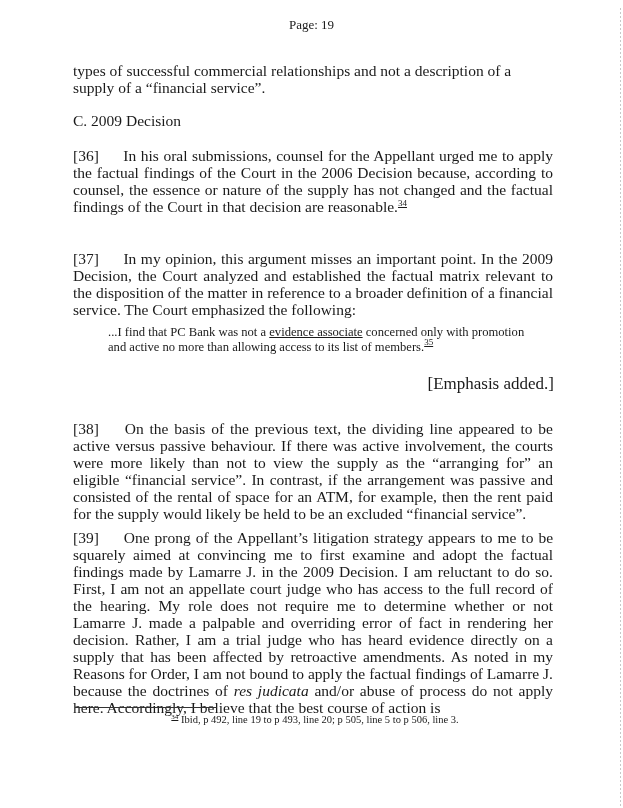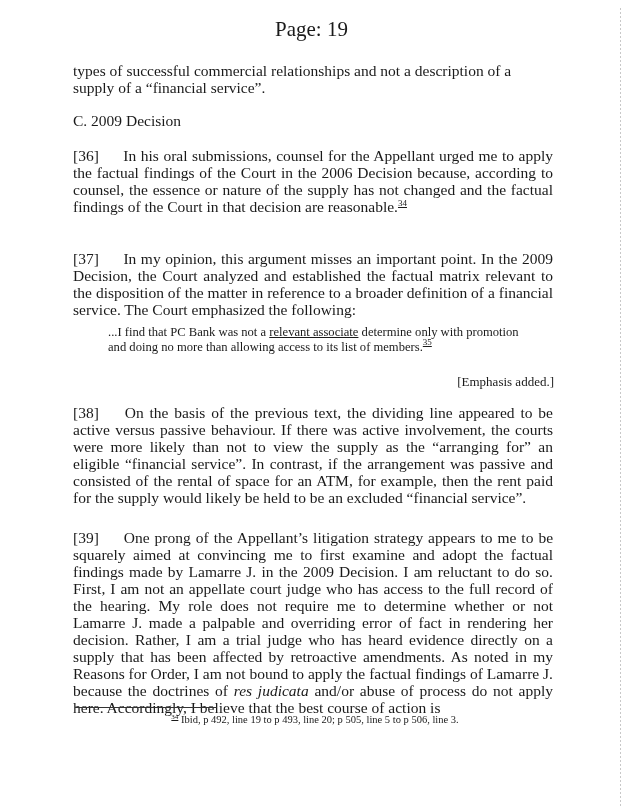--- a/index.html
+++ b/index.html
@@ -1,25 +1,25 @@
 <!DOCTYPE html>
 <html><head>
 <meta charset="utf-8">
 <style>
   html, body { margin: 0; padding: 0; background: #ffffff; }
   body { width: 623px; height: 808px; position: relative; overflow: hidden;
          font-family: "Liberation Serif", "DejaVu Serif", serif; color: #1a1a1a; }
-  .page-header { position: absolute; top: 17px; left: 0; width: 623px; text-align: center; font-size: 21px; }
+  .page-header { position: absolute; top: 17px; left: 0; width: 623px; text-align: center; font-size: 13px; }
   .block { position: absolute; left: 73px; width: 480px; font-size: 15.5px; line-height: 17px; }
   .justify { text-align: justify; text-align-last: left; }
   .para-num { margin-right: 20px; }
   sup { font-size: 9px; line-height: 0; vertical-align: 6px; text-decoration: underline; }
   .quote { position: absolute; left: 108px; width: 430px; font-size: 12.6px; line-height: 15px; }
   .quote u { text-decoration: underline; }
-  .emph { position: absolute; right: 69px; top: 374px; font-size: 13px; font-family: Liberation Serif, serif; }
+  .emph { position: absolute; right: 69px; top: 374px; font-size: 17px; font-family: Liberation Serif, serif; }
   .fn-rule { position: absolute; left: 75px; top: 707px; width: 142px; border-top: 1px solid #333; }
   .footnotes { position: absolute; left: 75px; top: 713px; width: 480px; font-size: 10.5px; line-height: 13px; text-align: center; }
   .footnotes sup { font-size: 7px; vertical-align: 4px; }
   .right-edge { position: absolute; top: 8px; right: 2px; width: 1px; height: 800px;
                 background: repeating-linear-gradient(to bottom, #c8c8c8 0 2px, transparent 2px 4px); }
 </style>
 </head>
 <body>
 
 <div class="page-header">Page: 19</div>
@@ -34,26 +34,26 @@
   <span class="para-num">[36]</span>
   <span>In his oral submissions, counsel for the Appellant urged me to apply the factual findings of the Court in the 2006 Decision because, according to counsel, the essence or nature of the supply has not changed and the factual findings of the Court in that decision are reasonable.</span><sup>34</sup>
 </div>
 
 <div class="block justify" style="top:250px;">
   <span class="para-num">[37]</span>
   <span>In my opinion, this argument misses an important point. In the 2009 Decision, the Court analyzed and established the factual matrix relevant to the disposition of the matter in reference to a broader definition of a financial service. The Court emphasized the following:</span>
 </div>
 
 <div class="quote" style="top:325px;">
-  <span>...I find that PC Bank was not a </span><u>relevant associate</u><span> determine only with promotion and doing no more than allowing access to its list of members.</span><sup>35</sup>
+  <span>...I find that PC Bank was not a </span><u>evidence associate</u><span> concerned only with promotion and active no more than allowing access to its list of members.</span><sup>35</sup>
 </div>
 
 <div class="emph">[Emphasis added.]</div>
 
-<div class="block justify" style="top:404px;">
+<div class="block justify" style="top:420px;">
   <span class="para-num">[38]</span>
   <span>On the basis of the previous text, the dividing line appeared to be active versus passive behaviour. If there was active involvement, the courts were more likely than not to view the supply as the “arranging for” an eligible “financial service”. In contrast, if the arrangement was passive and consisted of the rental of space for an ATM, for example, then the rent paid for the supply would likely be held to be an excluded “financial service”.</span>
 </div>
 
 <div class="block justify" style="top:529px;">
   <span class="para-num">[39]</span>
   <span>One prong of the Appellant’s litigation strategy appears to me to be squarely aimed at convincing me to first examine and adopt the factual findings made by Lamarre J. in the 2009 Decision. I am reluctant to do so. First, I am not an appellate court judge who has access to the full record of the hearing. My role does not require me to determine whether or not Lamarre J. made a palpable and overriding error of fact in rendering her decision. Rather, I am a trial judge who has heard evidence directly on a supply that has been affected by retroactive amendments. As noted in my Reasons for Order, I am not bound to apply the factual findings of Lamarre J. because the doctrines of </span><i>res judicata</i><span> and/or abuse of process do not apply here. Accordingly, I believe that the best course of action is</span>
 </div>
 
 <div class="fn-rule"></div>

